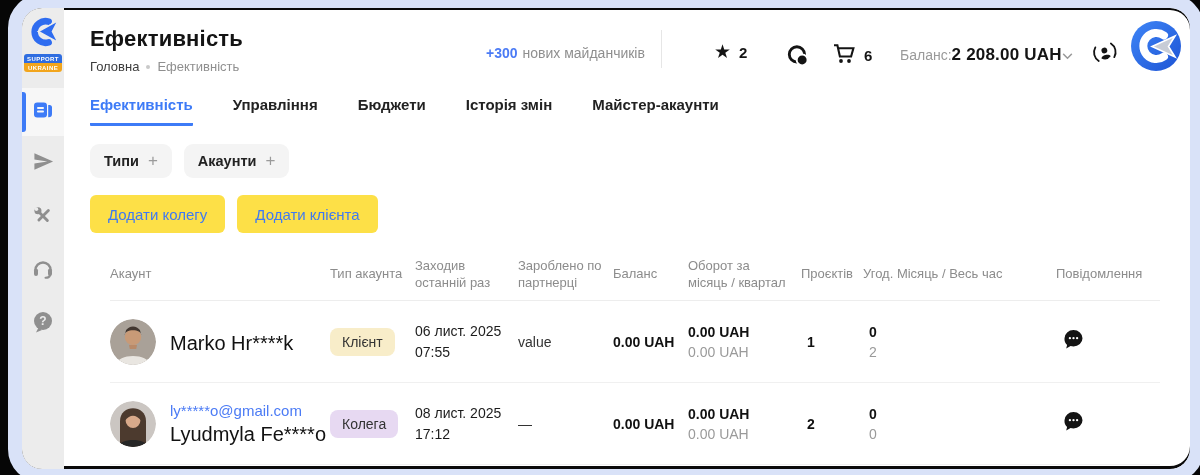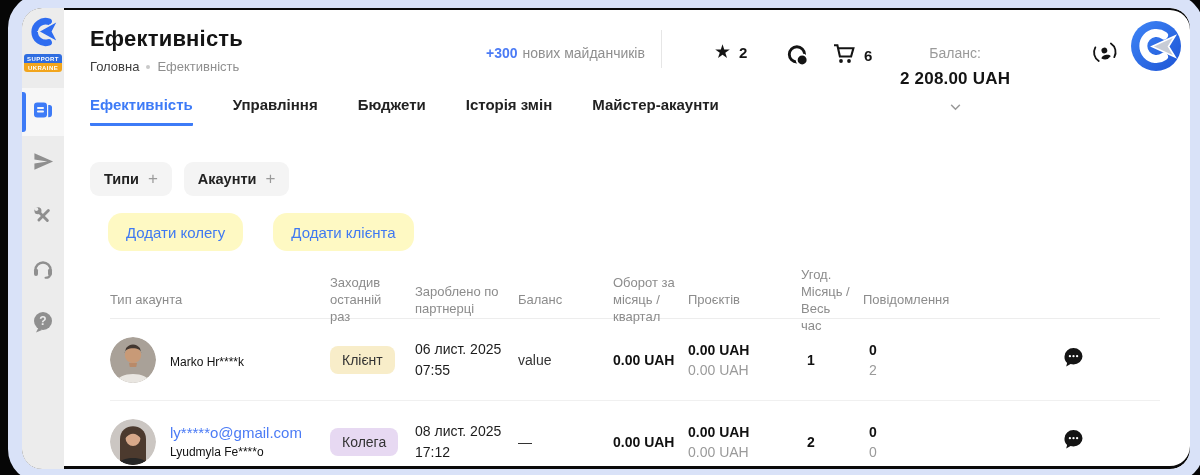--- a/index.html
+++ b/index.html
@@ -35,51 +35,51 @@
 
   .platforms { position:absolute; left:396px; top:37px; font-size:14px; color:#8f8f8f; cursor:pointer; }
   .platforms b { color:#4B7BF5; font-weight:700; margin-right:5px; }
 
   .v-divider { position:absolute; left:571px; top:22px; height:38px; width:1px; background:#e6e6e6; }
 
   .ico-group { position:absolute; top:34px; display:flex; align-items:center; gap:8px; cursor:pointer; }
   .ico-count { font-size:15px; font-weight:700; color:#141414; }
   .star-glyph { font-size:19px; color:#141414; line-height:20px; }
 
-  .balance { position:absolute; left:810px; top:37px; display:flex; align-items:center; gap:8px; cursor:pointer;flex-direction:column; }
+  .balance { position:absolute; left:810px; top:37px; display:flex; align-items:center; cursor:pointer; }
   .balance-label { font-size:14px; color:#9a9a9a; }
   .balance-value { font-size:17px; font-weight:700; color:#141414; letter-spacing:.2px; }
 
   .voice { position:absolute; left:1002px; top:32px; cursor:pointer; }
   .profile-logo { position:absolute; left:1040px; top:12px; width:52px; height:52px; cursor:pointer; }
 
   
   .tabs { display:flex; gap:40px; margin-top:4px; }
   .tab { font-size:15px; font-weight:700; color:#222222; padding-bottom:10px; cursor:pointer; border-bottom:3px solid transparent; }
   .tab.active { color:#3D7BF7; border-bottom-color:#3D7BF7; border-radius:1px; }
 
   
-  .chips { display:flex; gap:12px; margin-top:36px;align-items:center; }
+  .chips { display:flex; gap:12px; margin-top:18px;align-items:center; }
   .chip { background:#f4f4f4; border-radius:9px; height:34px; display:flex; align-items:center; gap:9px; padding:0 14px; font-size:14.5px; font-weight:700; color:#222; cursor:pointer; }
   .chip .plus { color:#9a9a9a; font-weight:400; font-size:17px; }
 
   .actions { display:flex; gap:12px; margin-top:17px; }
-  .btn-soft { background:#fef9c3; color:#3F79F2; border:none; border-radius:14px; height:38px; padding:0 18px; font-size:15px; font-weight:400; font-family:"Liberation Sans", sans-serif; cursor:pointer;margin-left:18px; }
+  .btn-soft { background:#fde047; color:#3F79F2; border:none; border-radius:6px; height:38px; padding:0 18px; font-size:15px; font-weight:400; font-family:"Liberation Sans", sans-serif; cursor:pointer; }
 
   
   .table { margin-top:16px; margin-left:20px; width:1050px; }
   .tgrid { display:grid; grid-template-columns:220px 85px 103px 95px 75px 113px 62px 193px 1fr; align-items:center; }
   .thead { height:52px; border-bottom:1px solid #ededed; }
   .thead > div { font-size:13px; color:#8c8c8c; line-height:1.3; padding-right:10px; }
   .trow { height:82px; border-bottom:1px solid #f0f0f0; }
 
   .cell-account { display:flex; align-items:center; gap:14px; }
   .avatar { width:46px; height:46px; border-radius:50%; overflow:hidden; flex-shrink:0; }
   .acc-email { font-size:15px; color:#4B7BF5; cursor:pointer; }
-  .acc-name { font-size:12px; color:#121212; margin-top:4px; }
+  .acc-name { font-size:20px; color:#121212; margin-top:4px; }
 
   .type-badge { display:inline-block; padding:6px 12px; border-radius:8px; font-size:14px; color:#333; }
 
   .cell-visit { font-size:14px; color:#1c1c1c; line-height:21px; }
   .cell-earned { font-size:14px; color:#333; }
   .val-bold { font-size:14px; font-weight:700; color:#111; }
   .val-gray { font-size:14px; color:#9a9a9a; margin-top:4px; }
   .cell-msg { padding-left:6px; }
   .msg-btn { cursor:pointer; display:inline-block; }
 </style>
@@ -253,20 +253,21 @@
       </div>
     </div>
 
     <div class="actions">
       <button class="btn-soft">Додати колегу</button>
       <button class="btn-soft">Додати клієнта</button>
     </div>
 
     <div class="table">
       <div class="tgrid thead">
+        <div>Акаунт</div>
         <div>Тип акаунта</div>
         <div>Заходив останній раз</div>
         <div>Зароблено по партнерці</div>
         <div>Баланс</div>
         <div>Оборот за місяць / квартал</div>
         <div>Проєктів</div>
         <div>Угод. Місяць / Весь час</div>
         <div>Повідомлення</div>
       </div>
 

